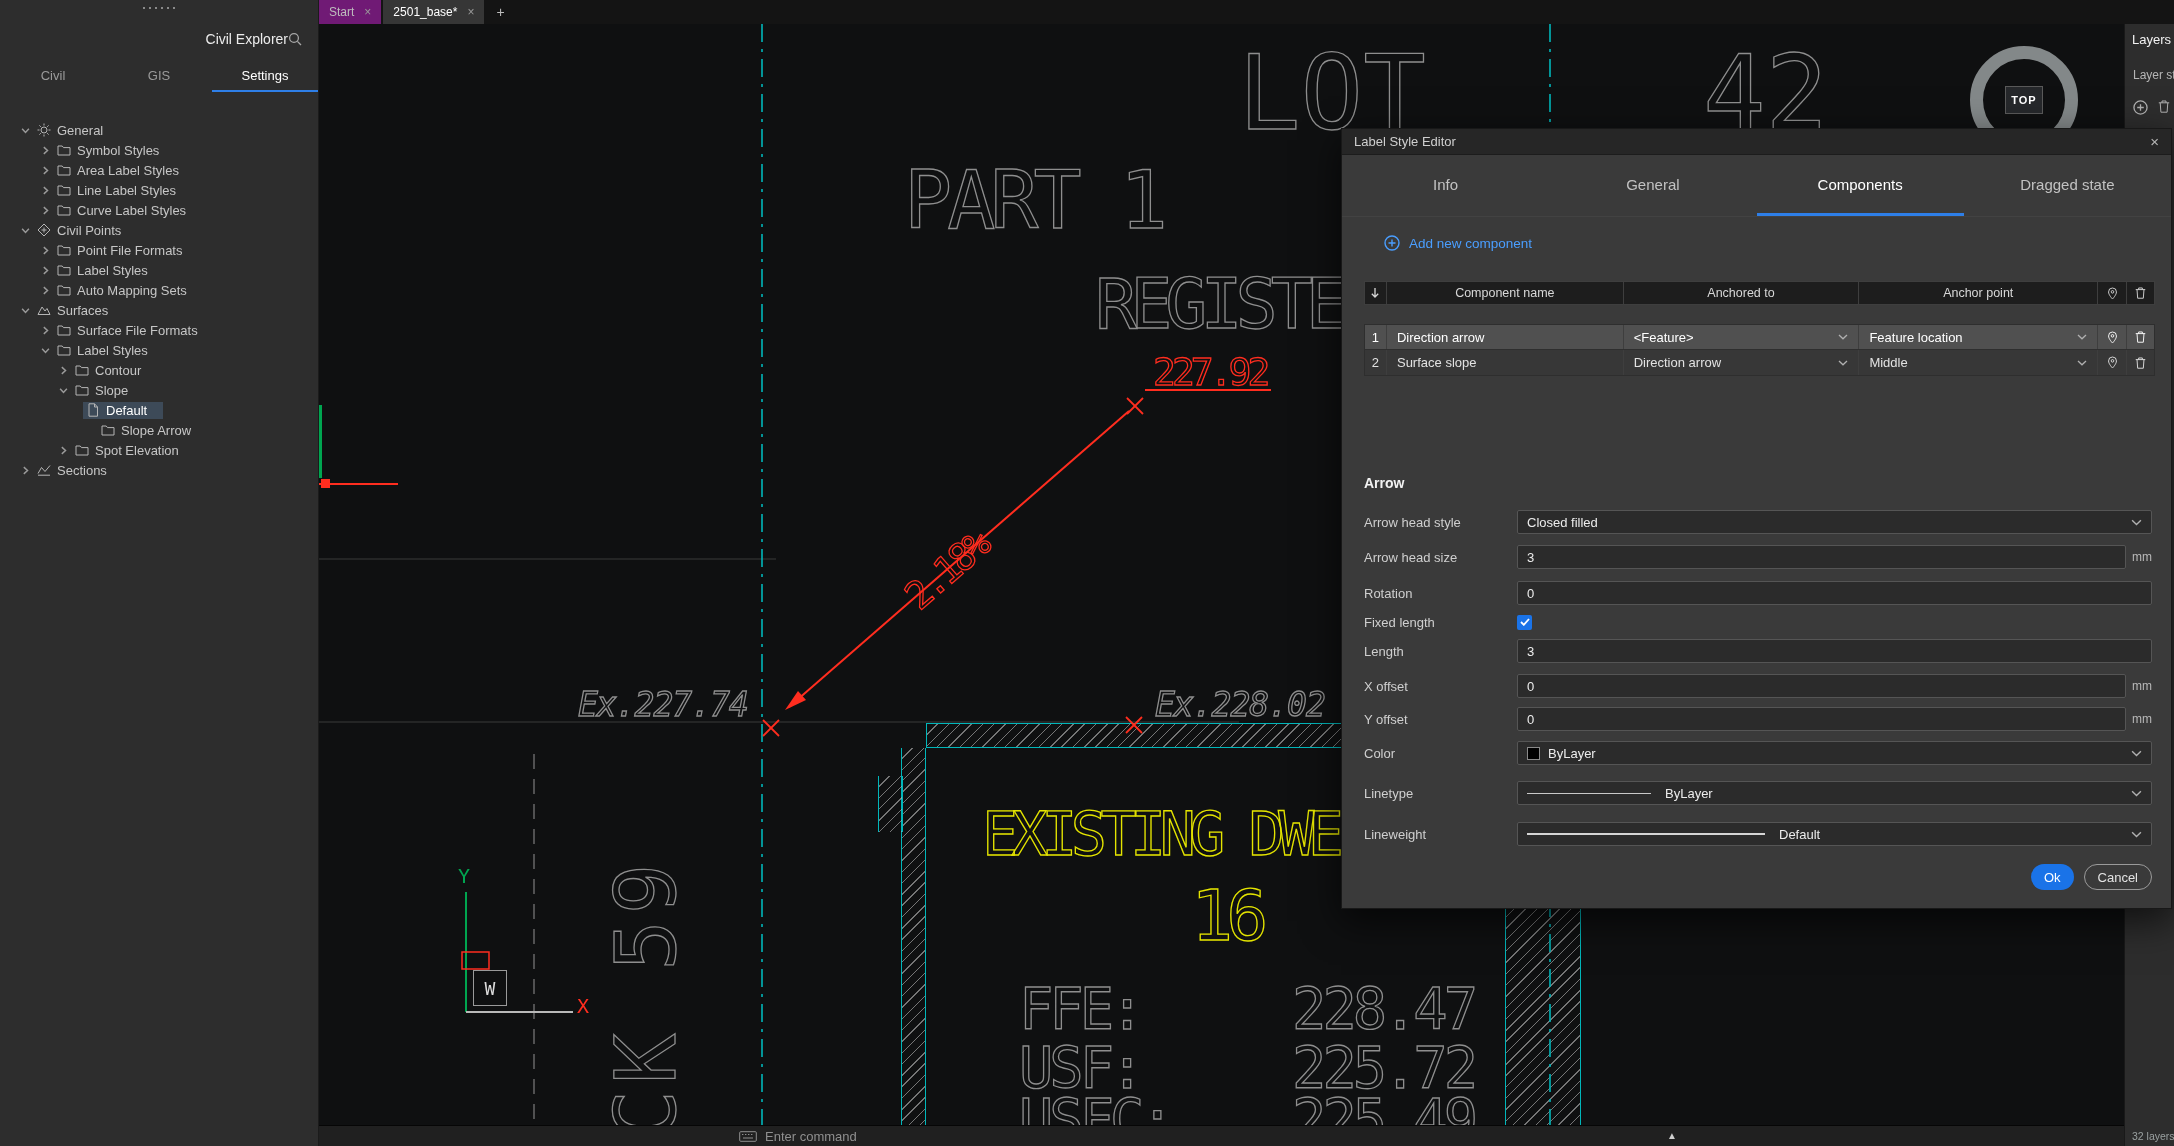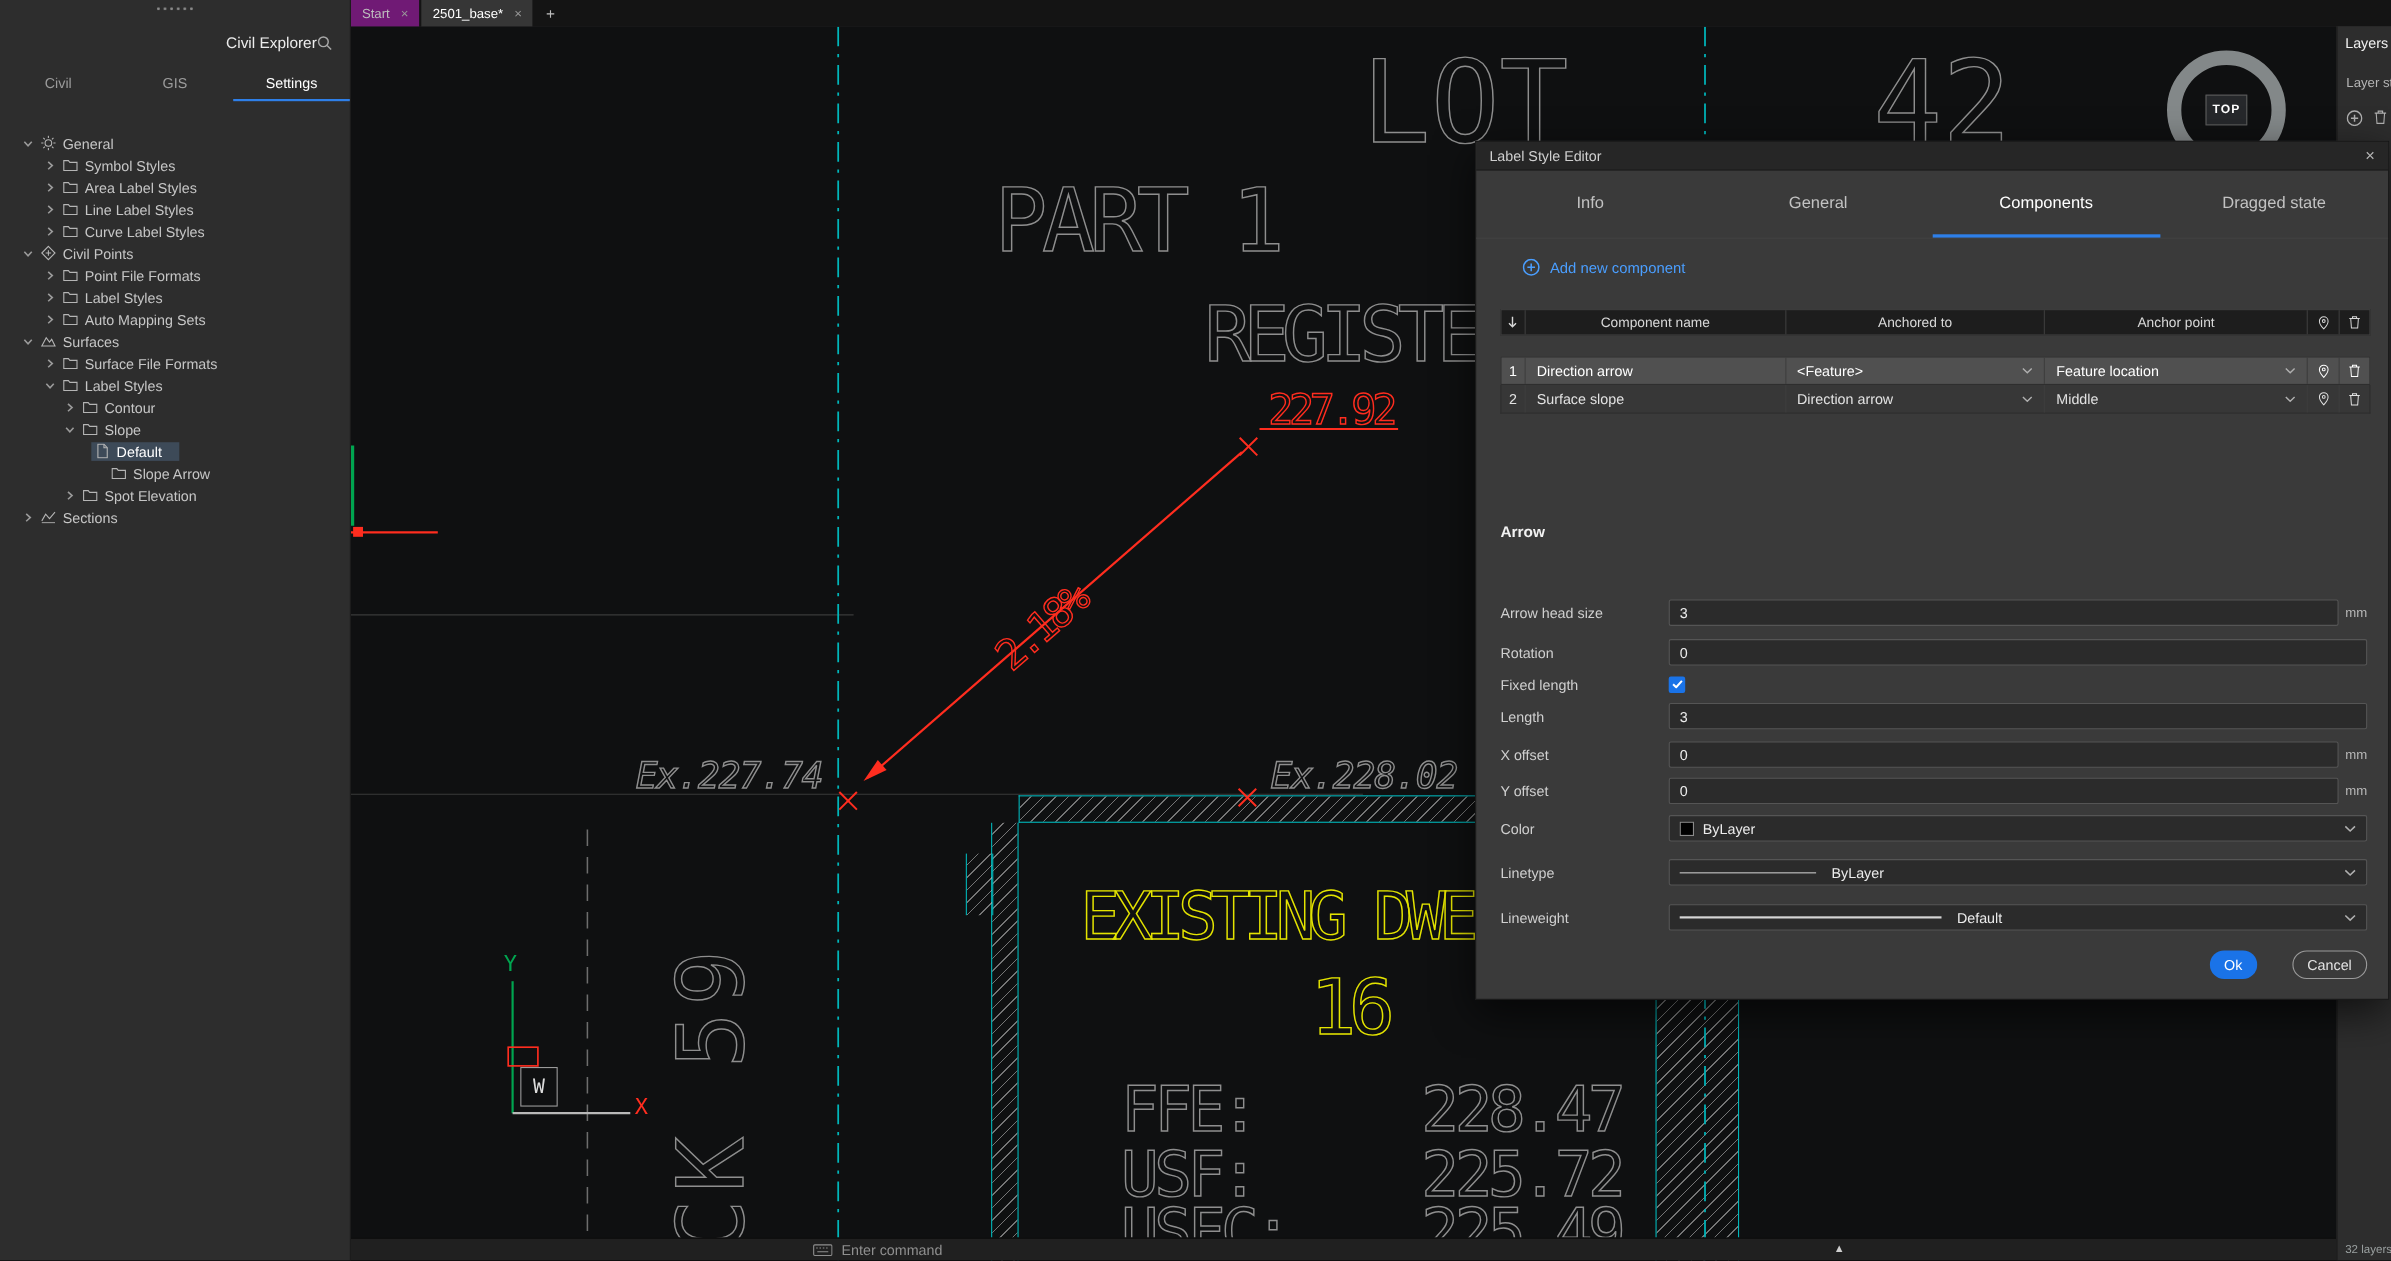--- a/index.html
+++ b/index.html
@@ -86,21 +86,21 @@
   .sect{position:absolute;left:22px;top:346px;font-size:14px;font-weight:bold;color:#f2f2f2}
   .frow{position:absolute;left:22px;right:19px;height:26px;display:flex;align-items:center}
   .flabel{width:153px;font-size:13px;color:#cfcfcf}
   .finput{flex:1;height:24px;background:#2b2b2b;border:1px solid #555;border-radius:2px;color:#ececec;font-size:13px;padding:0 9px;display:flex;align-items:center;font-family:"Liberation Sans",sans-serif}
   input.finput{display:block;line-height:22px}
   .fsuffix{width:26px;text-align:right;font-size:12px;color:#b8b8b8}
   .checkbox{width:15px;height:15px;background:#1a73e8;border-radius:2px;display:flex;align-items:center;justify-content:center}
   .swatch{width:13px;height:13px;background:#000;border:1px solid #8a8a8a;margin-right:8px}
   .ltline{width:124px;border-top:1.5px solid #c9c9c9;margin-right:14px}
   .lwline{width:238px;border-top:2.5px solid #d5d5d5;margin-right:14px}
-  #dlg-actions{position:absolute;right:19px;top:735px;display:flex;gap:32px}
+  #dlg-actions{position:absolute;right:19px;top:735px;display:flex;gap:10px}
   .pillbtn{height:26px;border-radius:13px;display:flex;align-items:center;justify-content:center;font-size:13px;padding:0 13px}
   #ok-btn{background:#1a73e8;color:#fff;min-width:42px}
   #cancel-btn{background:transparent;border:1px solid #9a9a9a;color:#e3e3e3;min-width:60px}
 </style>
 </head>
 <body>
 
 <svg width="0" height="0" style="position:absolute">
   <defs>
     <symbol id="i-chevright" viewBox="0 0 8 8">
@@ -616,20 +616,31 @@
               <svg width="11" height="12">
                 <use href="#i-trash"></use>
               </svg>
             </div>
         </div>
       </div>
     </div>
 
     <div class="sect">Arrow</div>
 
+    <div class="frow" style="top:380px">
+      <div class="flabel">Arrow head style</div>
+      <div class="finput">
+        <span>Closed filled</span>
+        <span class="ddchev">
+            <svg width="11" height="7">
+              <use href="#i-chevsm"></use>
+            </svg>
+          </span>
+      </div>
+    </div>
     <div class="frow" style="top:415px">
       <div class="flabel">Arrow head size</div>
       <input class="finput" readonly="" value="3" style="">
       <div class="fsuffix">mm</div>
     </div>
     <div class="frow" style="top:451px">
       <div class="flabel">Rotation</div>
       <input class="finput" readonly="" value="0" style="">
     </div>
     <div class="frow" style="top:480px">

